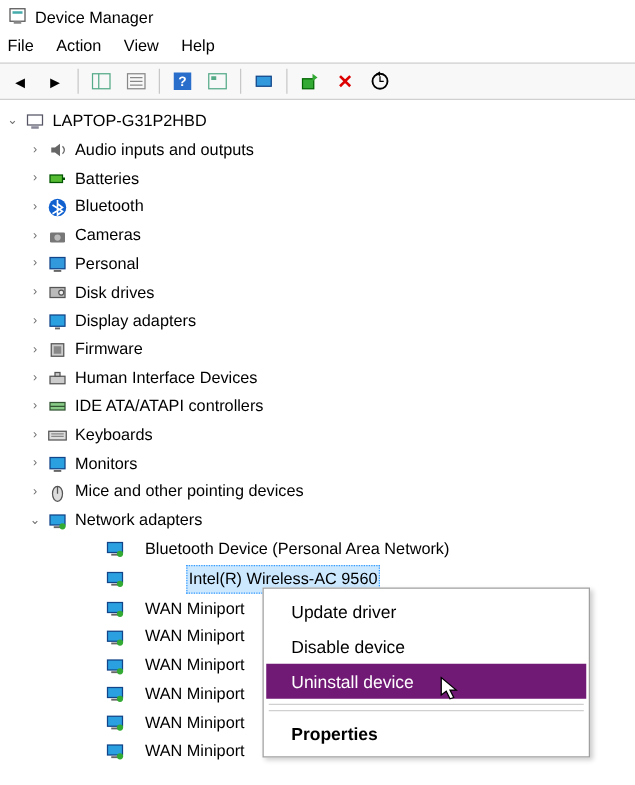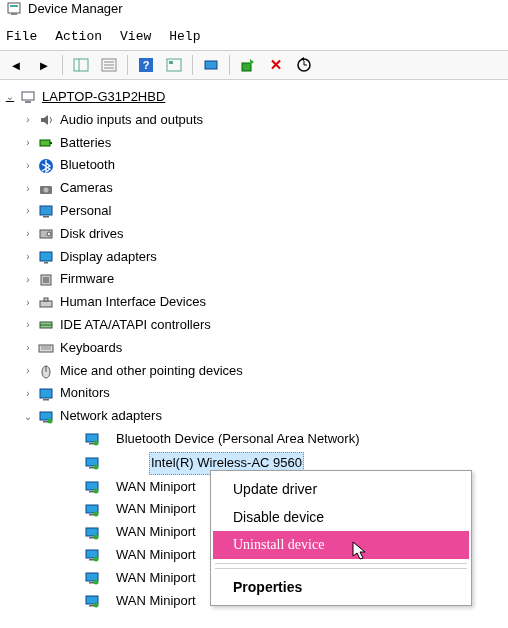--- a/index.html
+++ b/index.html
@@ -8,30 +8,30 @@
     font-size: 13px;
     color: #000;
     background: #fff;
     width: 508px;
     height: 628px;
     overflow: hidden;
     user-select: none;
   }
   .titlebar {
     display: flex;
+    align-items: center;
     gap: 6px;
     padding: 1px 6px;
     height: 26px;
   }
   .menubar {
     display: flex;
     gap: 18px;
     padding: 3px 6px 5px 6px;
     height: 24px;
-    font-family: Liberation Mono, monospace;
   }
   .menubar span { cursor: default; }
   .toolbar {
     display: flex;
     align-items: center;
     gap: 4px;
     padding: 3px 4px;
     border-top: 1px solid #d0d0d0;
     border-bottom: 1px solid #d0d0d0;
     height: 30px;
@@ -62,21 +62,21 @@
   .expander {
     width: 12px;
     text-align: center;
     color: #707070;
     font-size: 10px;
     display:inline-block;
   }
   .expander.open::before { content: "⌄"; }
   .expander.closed::before { content: "›"; }
   .expander.none::before { content: ""; }
-  .indent-0 { padding-left: 0px; text-decoration: underline; }
+  .indent-0 { padding-left: 0px; }
   .indent-1 { padding-left: 18px; }
   .indent-3 { padding-left: 54px; gap: 14px; }
   .icon { width:16px; height:16px; display:inline-flex; align-items:center; justify-content:center; flex:none;}
   .label { padding: 0 2px; }
   .label.selected {
     background: #cce8ff;
     border: 1px dotted #3399ff;
     padding: 0 1px;
     margin-left: 35px;
   }
@@ -89,23 +89,22 @@
     border: 1px solid #a0a0a0;
     box-shadow: 2px 2px 4px rgba(0,0,0,0.2);
     padding: 4px 2px;
     font-size: 14px;
   }
   .ctx-item {
     padding: 6px 20px;
     cursor: default;
   }
   .ctx-item.highlight {
-    background: #ec4899;
+    background: #701a75;
     color: #fff;
-    font-family: Liberation Serif, serif;
   }
   .ctx-sep {
     height: 1px;
     background: #d0d0d0;
     margin: 4px 2px;
   }
   .ctx-item.bold { font-weight: 700; }
   .cursor {
     position: absolute;
     left: 352px;
@@ -313,35 +312,35 @@
           <line x1="3" y1="7" x2="13" y2="7" stroke="#888"></line>
           <line x1="3" y1="9" x2="13" y2="9" stroke="#888"></line>
         </svg>
       </span>
       <span class="label">Keyboards</span>
     </div>
     <div class="node indent-1">
       <span class="expander closed"></span>
       <span class="icon">
         <svg width="16" height="16">
+          <rect x="2" y="3" width="12" height="9" fill="#2aa0e0" stroke="#148"></rect>
+          <rect x="5" y="13" width="6" height="1.5" fill="#666"></rect>
+        </svg>
+      </span>
+      <span class="label">Monitors</span>
+    </div>
+    <div class="node indent-1">
+      <span class="expander closed"></span>
+      <span class="icon">
+        <svg width="16" height="16">
           <ellipse cx="8" cy="9" rx="4" ry="6" fill="#ddd" stroke="#555"></ellipse>
           <line x1="8" y1="3" x2="8" y2="9" stroke="#555"></line>
         </svg>
       </span>
       <span class="label">Mice and other pointing devices</span>
-    </div>
-    <div class="node indent-1">
-      <span class="expander closed"></span>
-      <span class="icon">
-        <svg width="16" height="16">
-          <rect x="2" y="3" width="12" height="9" fill="#2aa0e0" stroke="#148"></rect>
-          <rect x="5" y="13" width="6" height="1.5" fill="#666"></rect>
-        </svg>
-      </span>
-      <span class="label">Monitors</span>
     </div>
     <div class="node indent-1">
       <span class="expander open"></span>
       <span class="icon">
         <svg width="16" height="16">
           <rect x="2" y="3" width="12" height="8" fill="#2aa0e0" stroke="#148"></rect>
           <rect x="5" y="12" width="6" height="1.5" fill="#666"></rect>
           <circle cx="12" cy="12" r="2.5" fill="#3a3"></circle>
         </svg>
       </span>

